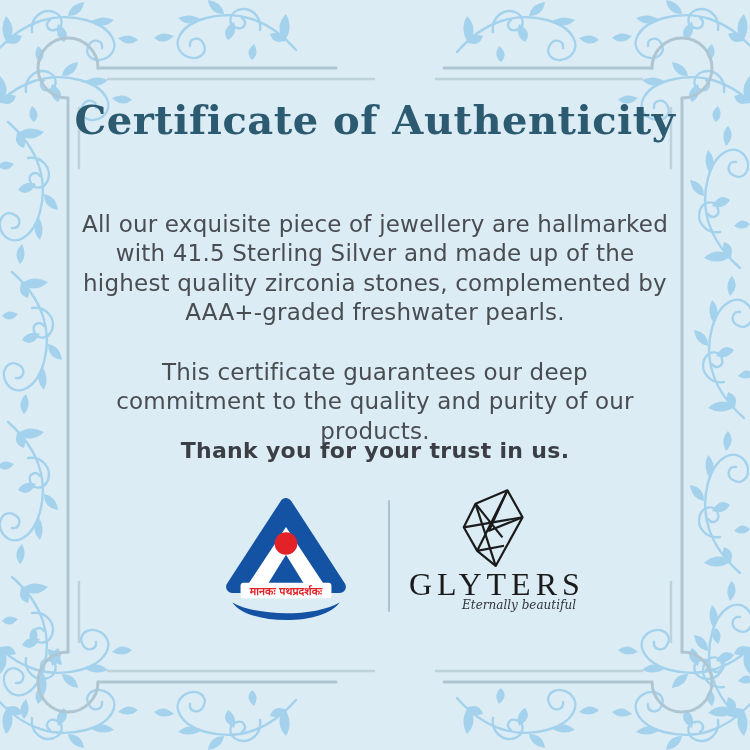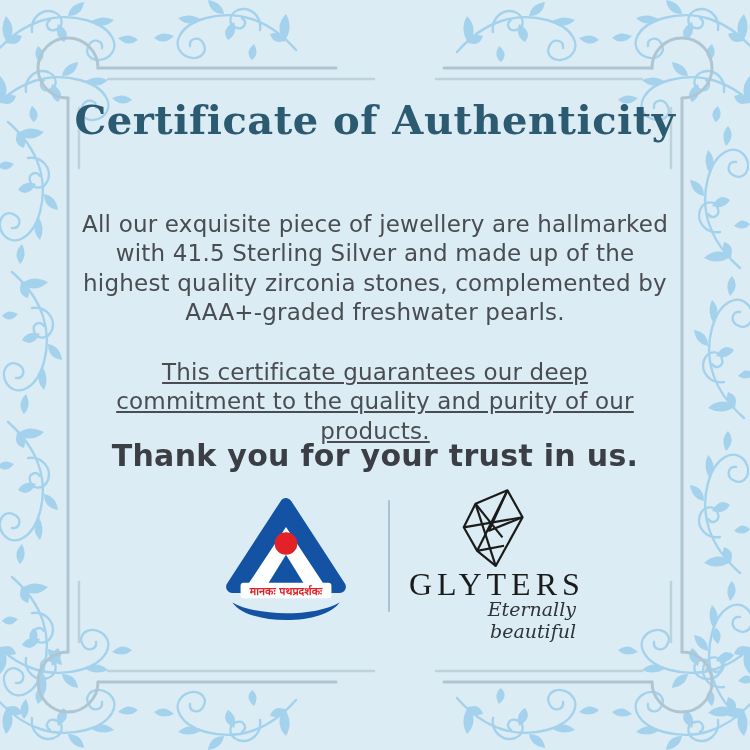--- a/index.html
+++ b/index.html
@@ -23,25 +23,25 @@
     margin:0;
   }
   .para{
     position:absolute;left:50%;transform:translateX(-50%);
     text-align:center;
     font-size:23px;line-height:1.28;
     color:#494c51;letter-spacing:0.2px;
     margin:0;
   }
   .para1{top:210px;width:592px;}
-  .para2{top:358px;width:560px;text-decoration:underline;}
+  .para2{top:358px;width:560px;}
   .thanks{
     position:absolute;top:438px;left:0;width:750px;
     text-align:center;
-    font-size:30px;font-weight:bold;
+    font-size:22px;font-weight:bold;
     color:#3b3e44;letter-spacing:0.3px;
     margin:0;
   }
 
   .logos{position:absolute;left:8px;top:480px;width:750px;height:150px;}
   .bis-logo{position:absolute;left:212px;top:16px;width:132px;height:126px;}
   .logo-divider{
     position:absolute;left:380px;top:20px;
     width:2px;height:112px;background:#a7c3d1;border-radius:1px;
   }
@@ -53,21 +53,21 @@
     font-family:Liberation Serif, serif;
     font-size:32px;font-weight:400;
     letter-spacing:5px;text-indent:5px;
     color:#1b1b1b;white-space:nowrap;
   }
   .brand-tagline{
     position:absolute;left:0;top:118px;width:172px;
     text-align:right;
     font-family:"DejaVu Serif","Liberation Serif",serif;
     font-style:italic;
-    font-size:19px;color:#2e3338;
+    font-size:12px;color:#2e3338;
   }
   .bis-caption{
     font-family:"DejaVu Sans",sans-serif;
     font-weight:bold;font-size:10.5px;
   }
 </style>
 </head>
 <body>
 
 <div class="page">

